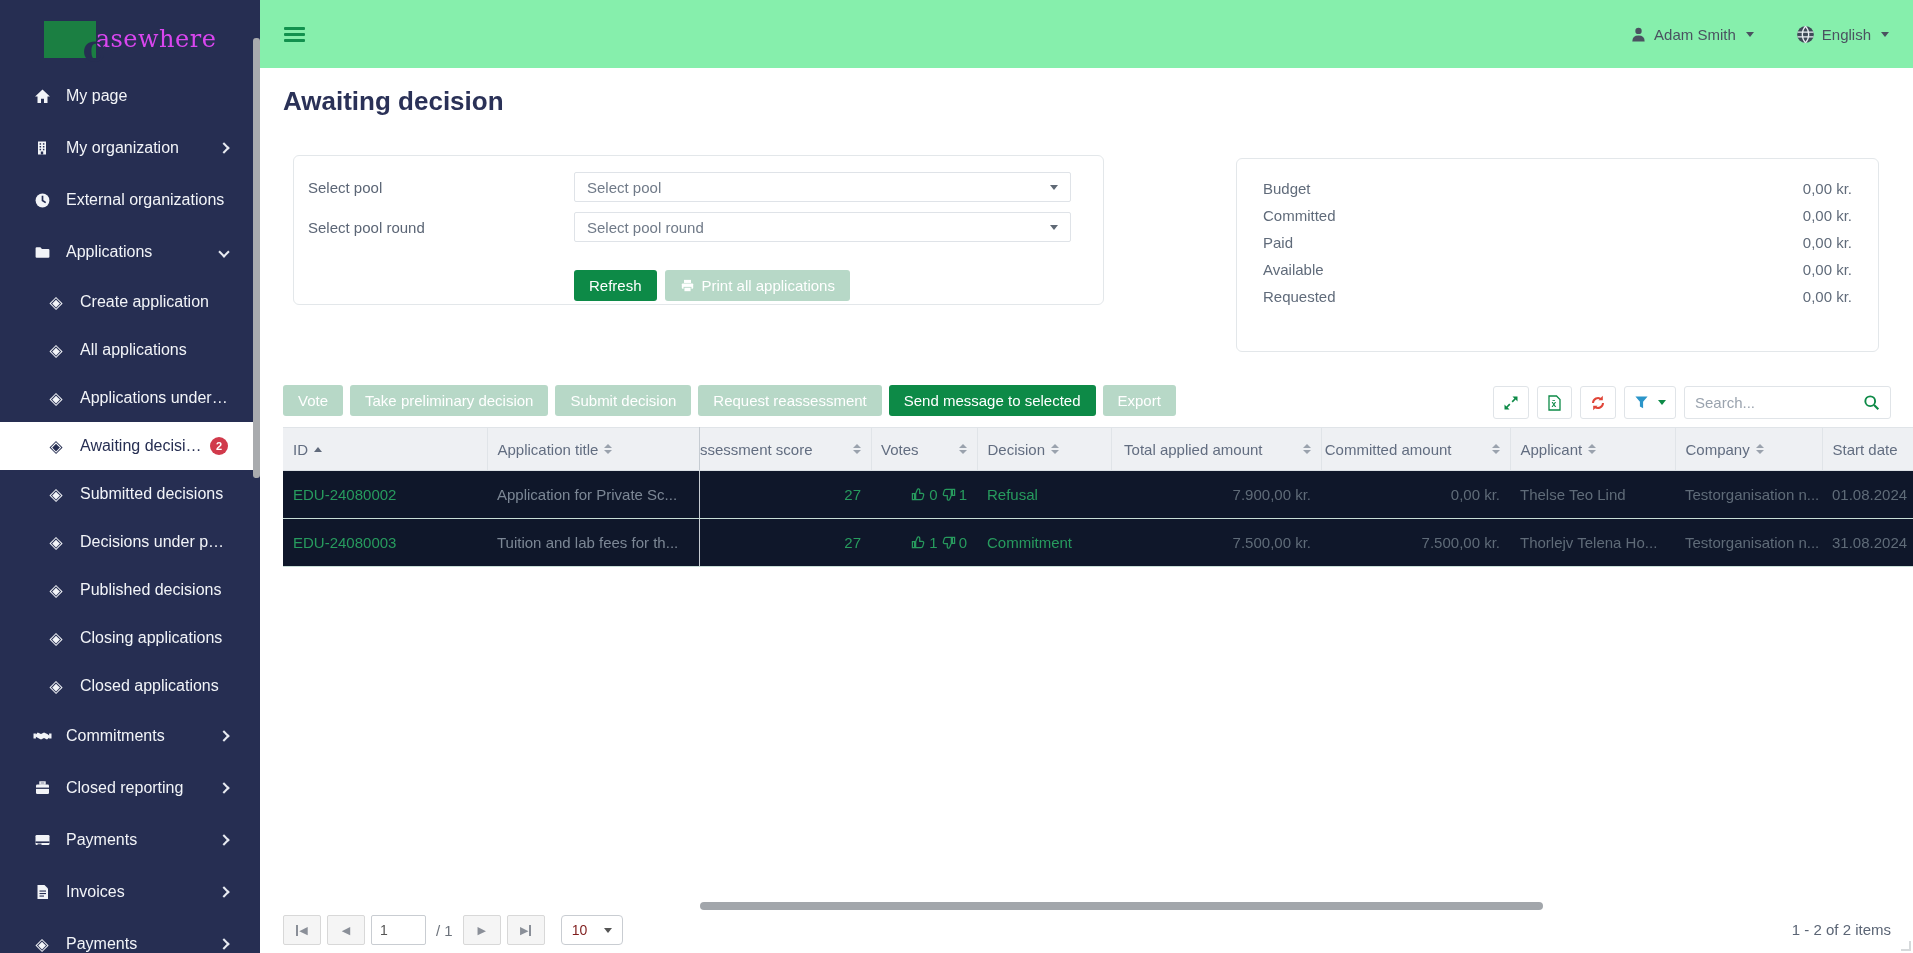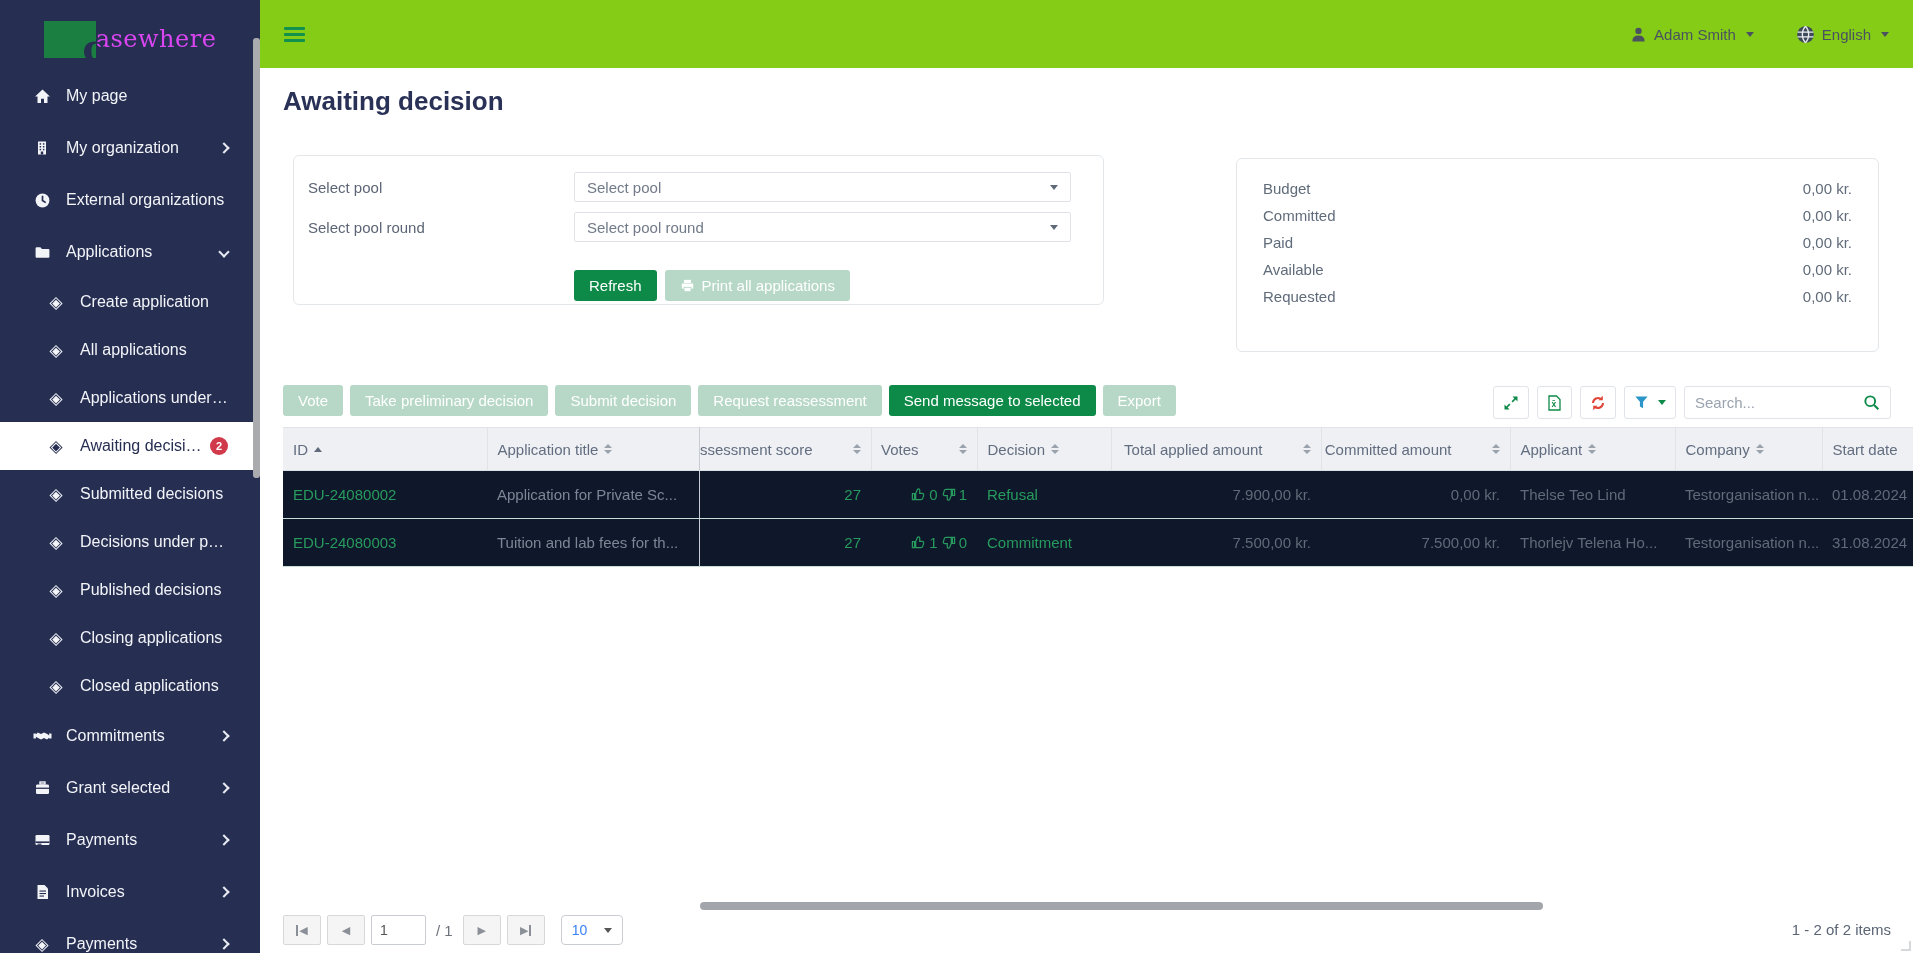--- a/index.html
+++ b/index.html
@@ -20,21 +20,21 @@
   .chev { width:8px; height:8px; border-right:2px solid #e8ebf2; border-bottom:2px solid #e8ebf2; flex:none; margin-left:8px; }
   .chev.right { transform:rotate(-45deg); }
   .chev.down { transform:rotate(45deg); }
   .nav-item.active { background:#ffffff; color:#262e52; }
   .nav-item.active .nlabel { color:#262e52; }
   .nav-item.active .diamond-glyph { color:#262e52; }
   .badge { background:#d13a4b; color:#fff; font-size:11px; font-weight:bold; min-width:18px; height:18px; border-radius:9px; display:flex; align-items:center; justify-content:center; margin-left:8px; flex:none; }
   .side-scroll { position:absolute; right:0; top:38px; width:7px; height:440px; background:#a9abae; border-radius:3px; }
 
   
-  .topbar { position:absolute; left:260px; top:0; right:0; height:68px; background:#84cc16; display:flex; align-items:center; padding:0 24px; }
+  .topbar { position:absolute; left:260px; top:0; right:0; height:68px; background:#86efac; display:flex; align-items:center; padding:0 24px; }
   .burger { width:21px; display:flex; flex-direction:column; gap:3px; cursor:pointer; }
   .burger span { height:3px; background:#12914e; border-radius:1px; }
   .topbar-right { margin-left:auto; display:flex; align-items:center; gap:42px; color:#4a5260; font-size:15px; }
   .tb-group { display:flex; align-items:center; gap:7px; cursor:pointer; }
   .caret { width:0; height:0; border-left:4px solid transparent; border-right:4px solid transparent; border-top:5px solid #4a5260; margin-left:3px; }
 
   
   .main { position:absolute; left:260px; top:68px; right:0; bottom:0; background:#fff; }
   .page-title { position:absolute; left:23px; top:18px; font-size:26px; font-weight:bold; color:#2a3157; }
 
@@ -83,21 +83,21 @@
   .vote-cell svg { flex:none; }
 
   .hscroll { position:absolute; left:440px; top:834px; width:843px; height:8px; background:#a2a6ab; border-radius:4px; }
 
   
   .pager { position:absolute; left:23px; top:847px; display:flex; align-items:center; gap:6px; color:#8a8f98; font-size:15px; }
   .pg-btn { width:38px; height:30px; background:#f5f5f5; border:1px solid #d8d8d8; border-radius:2px; display:flex; align-items:center; justify-content:center; color:#8a8f98; font-size:12px; cursor:pointer; gap:1px; }
   .pg-bar { display:inline-block; width:2px; height:11px; background:#8a8f98; }
   .pg-input { width:55px; height:30px; border:1px solid #c9cdd2; border-radius:2px; text-align:left; padding:0 8px; font-size:14px; color:#555; font-family:"Liberation Sans",sans-serif; }
   .pg-of { color:#6d737c; margin:0 4px; }
-  .pg-size { width:62px; height:30px; border:1px solid #c9cdd2; border-radius:4px; margin-left:10px; display:flex; align-items:center; justify-content:space-between; padding:0 10px; color:#3b82f6; font-size:14px; background:#fff; cursor:pointer; }
+  .pg-size { width:62px; height:30px; border:1px solid #c9cdd2; border-radius:4px; margin-left:10px; display:flex; align-items:center; justify-content:space-between; padding:0 10px; color:#7f1d1d; font-size:14px; background:#fff; cursor:pointer; }
   .pg-size .sel-caret { width:0; height:0; border-left:4px solid transparent; border-right:4px solid transparent; border-top:5px solid #555; }
   .items-summary { position:absolute; right:22px; top:853px; color:#5b6575; font-size:15px; }
   .resize-grip { position:absolute; right:2px; bottom:2px; width:10px; height:10px; border-right:2px solid #c6c9cd; border-bottom:2px solid #c6c9cd; opacity:.7; }
 </style>
 </head>
 <body>
 
 <aside class="sidebar">
   <div class="logo">
     <span class="logo-box">
@@ -229,21 +229,21 @@
   </div>
 
   <div class="nav-item top">
     <span class="nicon">
       <svg width="17" height="16" viewBox="0 0 16 16">
           <rect x="1.5" y="4.5" width="13" height="9.5" rx="1.2" fill="#f2f4f8"></rect>
           <rect x="5.5" y="2" width="5" height="2" fill="none" stroke="#f2f4f8" stroke-width="1.4"></rect>
           <rect x="1.5" y="7.6" width="13" height="1.3" fill="#262e52"></rect>
         </svg>
     </span>
-    <span class="nlabel">Grant selected</span>
+    <span class="nlabel">Closed reporting</span>
     <span class="chev right"></span>
   </div>
 
   <div class="nav-item top">
     <span class="nicon">
       <svg width="17" height="16" viewBox="0 0 16 16">
           <rect x="1" y="3" width="14" height="10" rx="1.2" fill="#f2f4f8"></rect>
           <rect x="1" y="9.4" width="14" height="1.6" fill="#262e52"></rect>
           <rect x="3" y="11.6" width="4" height="1.2" fill="#262e52"></rect>
         </svg>

